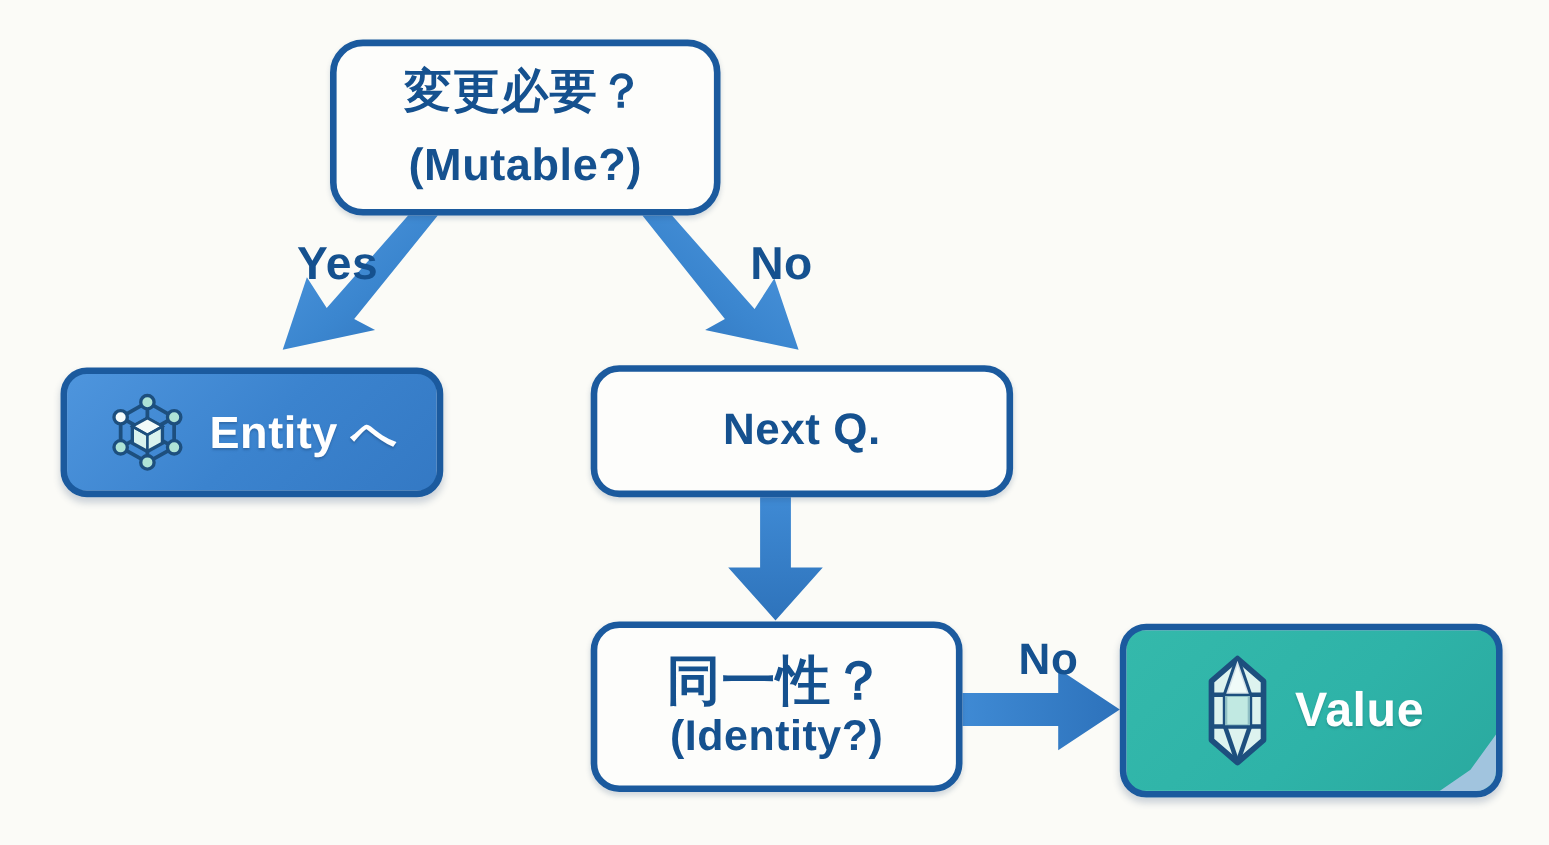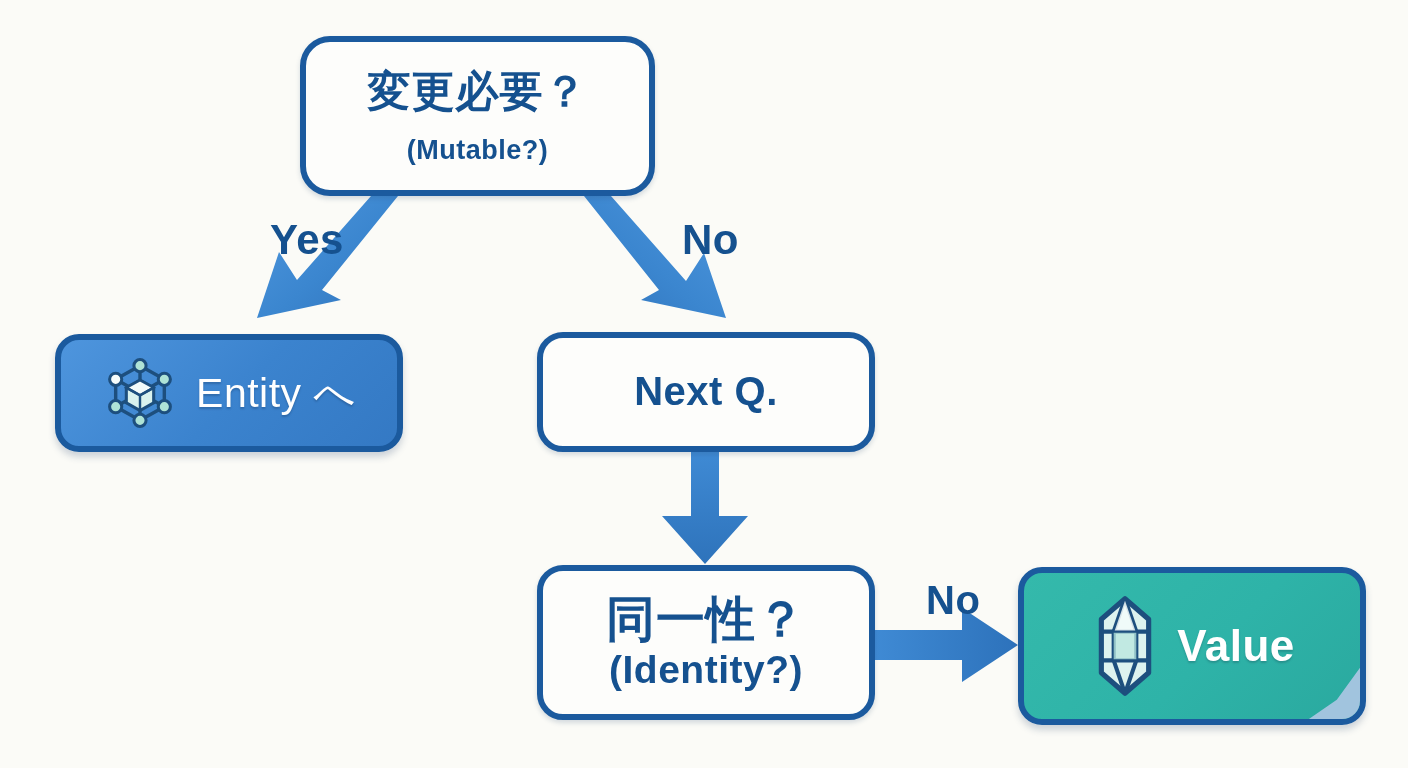--- a/index.html
+++ b/index.html
@@ -49,25 +49,25 @@
   .node-decision .line1 { display: block; }
   .node-decision .line2 { display: block; }
 
   
   #node-mutable {
     left: 300px; top: 36px; width: 355px; height: 160px;
     font-size: 41px;
     border-radius: 30px;
   }
   #node-mutable .line1 { font-size: 43px; letter-spacing: 1px; }
-  #node-mutable .line2 { font-size: 27px; margin-top: 19px; }
+  #node-mutable .line2 { font-size: 41px; margin-top: 19px; }
 
   
   #node-nextq {
-    left: 537px; top: 332px; width: 338px; height: 120px;
+    left: 537px; top: 332px; width: 384px; height: 120px;
     font-size: 40px;
     border-radius: 26px;
   }
 
   
   #node-identity {
     left: 537px; top: 565px; width: 338px; height: 155px;
     font-size: 39px;
     border-radius: 26px;
   }
@@ -80,21 +80,21 @@
     background: linear-gradient(135deg, #4e95dd 0%, #3b83ce 52%, #3479c4 100%);
     border: 6px solid #1b5a9e;
     border-radius: 24px;
     box-shadow: 0 5px 7px rgba(40,70,110,0.22);
     color: #ffffff;
     gap: 18px;
     padding: 0 14px;
   }
   #node-entity .node-label {
     font-size: 41px;
-    font-weight: 400;
+    font-weight: 700;
     letter-spacing: 0.5px;
     text-shadow: 0 2px 2px rgba(20,50,90,0.30);
     white-space: nowrap;
   }
 
   
   #node-value {
     left: 1018px; top: 567px; width: 348px; height: 158px;
     background: linear-gradient(135deg, #34b9ab 0%, #2eb3a8 55%, #2aa99f 100%);
     border: 6px solid #1b5a9e;

